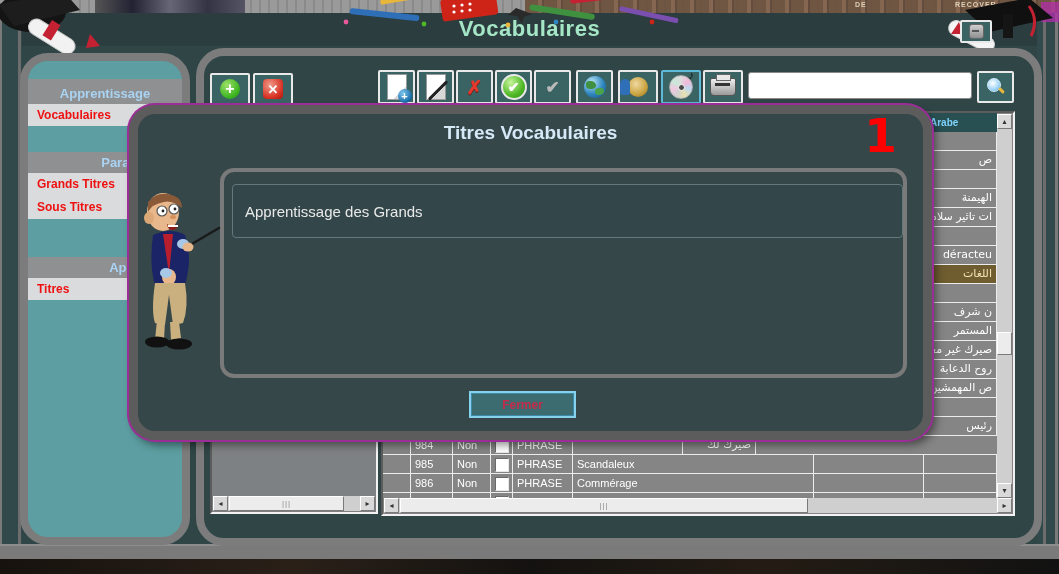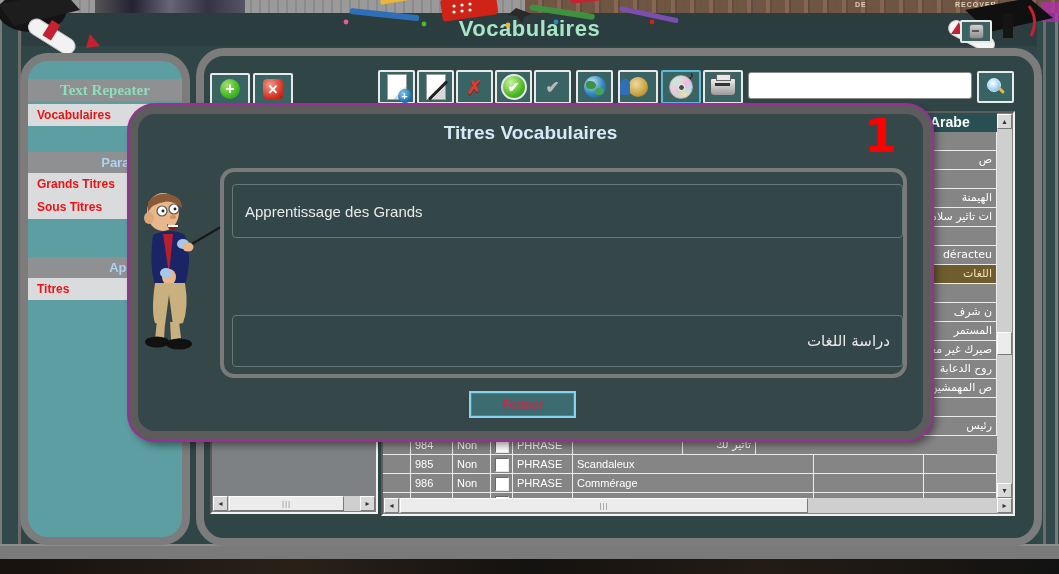--- a/index.html
+++ b/index.html
@@ -90,22 +90,22 @@
     border:1px solid #666;position:relative;}
   .icon-notepad:before{content:"";position:absolute;left:2px;top:5px;width:7px;height:2px;background:#555;}
 
   
   .sunken{box-sizing:border-box;border:2px solid;border-color:#5c5c5c #f2f2f2 #f2f2f2 #5c5c5c;background:#7E8183;}
   #tree-panel{left:210px;top:112px;width:168px;height:402px;}
   #table-panel{left:381px;top:111px;width:634px;height:405px;background:#858585;}
 
   
   #thead{position:absolute;left:0;top:0;width:614px;height:19px;background:#285052;border-bottom:1px solid #cfcfcf;}
-  #thead .arabe-h{position:absolute;left:541px;top:0;width:73px;height:19px;color:#ffffff;font-weight:bold;
-    font-size:14px;line-height:19px;padding-left:6px;box-sizing:border-box;}
+  #thead .arabe-h{position:absolute;left:541px;top:0;width:73px;height:19px;color:#7dd3fc;font-weight:bold;
+    font-size:10px;line-height:19px;padding-left:6px;box-sizing:border-box;}
   #tbody{position:absolute;left:0;top:19px;width:614px;height:368px;overflow:hidden;}
   .trow{display:flex;height:19px;box-sizing:border-box;border-bottom:1px solid #ececec;background:#858585;}
   .trow.selected{background:#6F5D30;}
   .trow.selected .tcell{color:#F2E3B3;}
   .tcell{box-sizing:border-box;border-right:1px solid #ececec;color:#fff;font-size:11px;line-height:18px;
     padding:0 4px;overflow:hidden;white-space:nowrap;}
   .tcell.arabe{direction:rtl;text-align:right;font-family:"DejaVu Sans",sans-serif;}
   .cb{display:inline-block;width:12px;height:12px;margin-top:3px;background:#fff;
     border:1px solid;border-color:#6a6a6a #e8e8e8 #e8e8e8 #6a6a6a;}
 
@@ -194,20 +194,23 @@
     <rect x="78" y="22" width="10" height="24" fill="#151515"></rect>
     <path d="M104 14 q10 14 2 30" stroke="#C42233" stroke-width="3" fill="none"></path>
     <rect x="28" y="26" width="50" height="15" rx="7.5" transform="rotate(28 28 26)" fill="#f4f4f4" stroke="#cfcfcf"></rect>
     <path d="M34 30 l-8 12 l12 0 z" fill="#C42233"></path>
   </svg>
 
   <div class="abs" id="sidebar-frame">
     <div class="sb-row sb-title" style="top:18px;height:22px;line-height:22px;font-family:Liberation Serif, serif;">
         <span>Text Repeater</span>
       </div>
+    <div class="sb-row sb-section" style="top:23px;height:20px;line-height:20px;text-align:center;">
+        <span>Apprentissage</span>
+      </div>
     <div class="sb-row sb-item" style="top:43px;height:22px;line-height:22px;">
         <span>Vocabulaires</span>
       </div>
     <div class="sb-row sb-section" style="top:91px;height:21px;line-height:21px;text-align:right;padding-right:2px;">
         <span>Paramétrage</span>
       </div>
     <div class="sb-row sb-item" style="top:112px;height:23px;line-height:23px;">
         <span>Grands Titres</span>
       </div>
     <div class="sb-row sb-item" style="top:135px;height:23px;line-height:23px;">
@@ -450,21 +453,21 @@
           <div class="tcell" style="width: 110px;"></div>
           <div class="tcell arabe" style="width: 73px;">رئيس</div>
         </div>
         <div class="trow">
           <div class="tcell" style="width: 28px;"></div>
           <div class="tcell" style="width: 42px;">984</div>
           <div class="tcell" style="width: 38px;">Non</div>
           <div class="tcell" style="width: 22px;"><span class="cb"></span></div>
           <div class="tcell" style="width: 60px;">PHRASE</div>
           <div class="tcell" style="width: 110px;"></div>
-          <div class="tcell arabe" style="width: 73px;">تاثير لك</div>
+          <div class="tcell arabe" style="width: 73px;">صيرك لك</div>
         </div>
         <div class="trow">
           <div class="tcell" style="width: 28px;"></div>
           <div class="tcell" style="width: 42px;">985</div>
           <div class="tcell" style="width: 38px;">Non</div>
           <div class="tcell" style="width: 22px;"><span class="cb"></span></div>
           <div class="tcell" style="width: 60px;">PHRASE</div>
           <div class="tcell" style="width: 241px;">Scandaleux</div>
           <div class="tcell" style="width: 110px;"></div>
           <div class="tcell arabe" style="width: 73px;"></div>
@@ -502,21 +505,20 @@
       <div class="sb-thumb" style="left:16px;top:0;width:408px;height:15px;">|||</div>
       <div class="sb-btn" style="right:0;top:0;">▸</div>
     </div>
   </div>
 
   <div class="abs" id="dialog">
     <div id="dialog-title">Titres Vocabulaires</div>
     <div id="dialog-badge">1</div>
     <div id="dialog-group"></div>
     <div class="dlg-field" style="top:70px;height:54px;">Apprentissage des Grands</div>
-    <div class="dlg-field rtl" style="top:201px;height:52px;">دراسة اللغات</div>
     <div id="dialog-close">Fermer</div>
   </div>
 
   <svg class="abs" id="character" style="left:133px;top:180px;" width="92" height="172" viewBox="0 0 92 172">
     <line x1="52" y1="68" x2="86" y2="48" stroke="#1a1a1a" stroke-width="2.5" stroke-linecap="round"></line>
     <path d="M20 55 q-4 30 2 50 l30 0 q8 -28 0 -50 q-14 -8 -32 0 z" fill="#1B2466"></path>
     <path d="M30 54 l6 40 l4 -40 z" fill="#B81E2E"></path>
     <ellipse cx="50" cy="64" rx="6" ry="5" fill="#A8C8E8"></ellipse>
     <ellipse cx="55" cy="67" rx="5.5" ry="4.5" fill="#E8B88C"></ellipse>
     <ellipse cx="36" cy="97" rx="7" ry="8" fill="#E8B88C"></ellipse>

